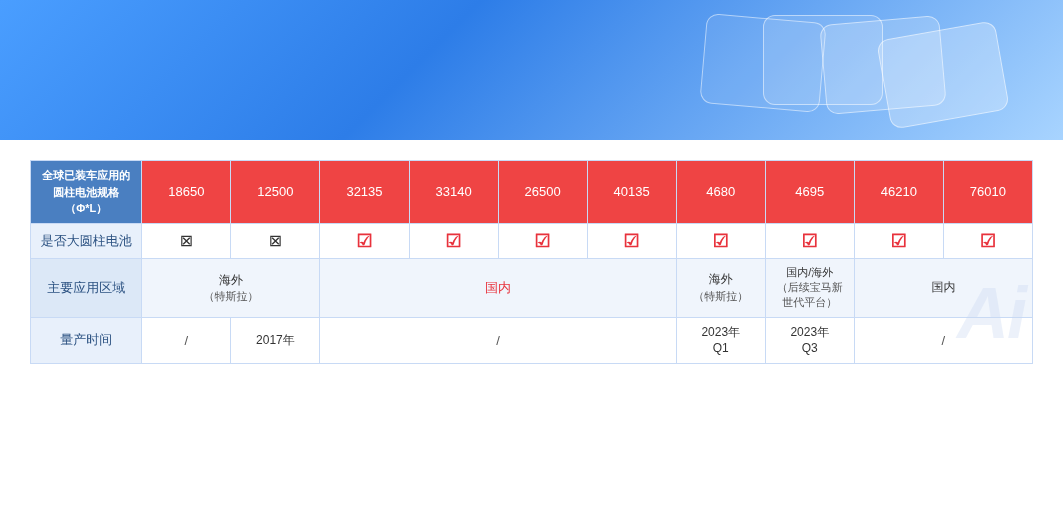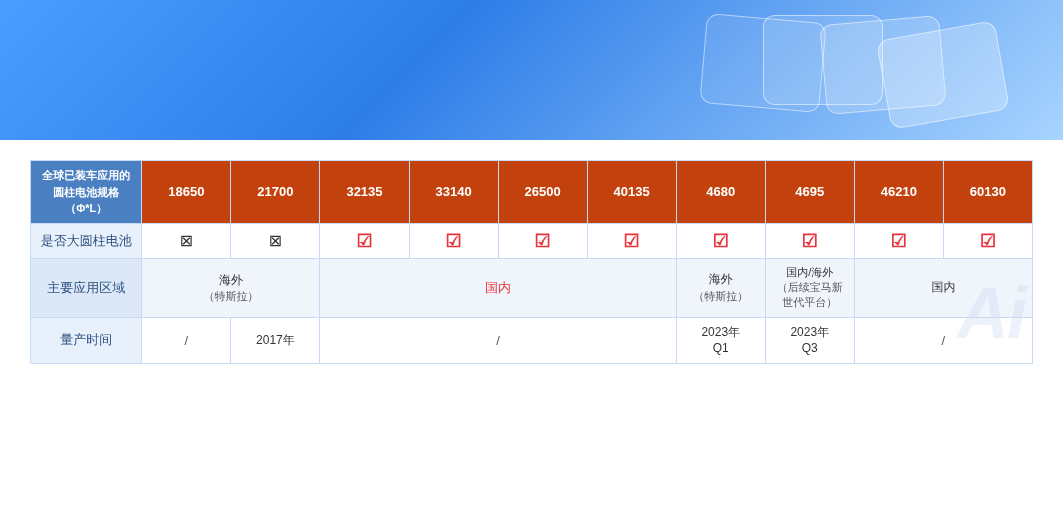--- a/index.html
+++ b/index.html
@@ -69,24 +69,24 @@
     
     .th-label {
       background: #4a7fc1;
       color: #fff;
       font-size: 12px;
       line-height: 1.4;
       width: 90px;
       min-width: 80px;
     }
     .th-val {
-      background: #c2410c;
+      background: #ef4444;
       color: #fff;
       font-size: 13px;
-      font-weight: bold;
+      font-weight: normal;
       width: 72px;
       margin-top: 28px;
     }
 
     
     .row-label {
       background: #e8f0fb;
       color: #2c5282;
       font-size: 13px;
       font-weight: normal;
@@ -152,29 +152,29 @@
   </div>
 </div>
 
 <div class="table-area" style="position:relative;">
   <table>
     <thead>
       <tr>
         <th class="th-label" style="font-size:11px;line-height:1.5;white-space:pre-line;">全球已装车应用的
 圆柱电池规格（Φ*L）</th>
         <th class="th-val">18650</th>
-        <th class="th-val">21700</th>
+        <th class="th-val">12500</th>
         <th class="th-val">32135</th>
         <th class="th-val">33140</th>
         <th class="th-val">26500</th>
         <th class="th-val">40135</th>
         <th class="th-val">4680</th>
         <th class="th-val">4695</th>
         <th class="th-val">46210</th>
-        <th class="th-val">60130</th>
+        <th class="th-val">76010</th>
       </tr>
     </thead>
     <tbody>
 
       <tr>
         <td class="row-label">是否大圆柱电池</td>
         <td class="data-cell"><span class="cross-dark">⊠</span></td>
         <td class="data-cell"><span class="cross-dark">⊠</span></td>
         <td class="data-cell"><span class="check-red">☑</span></td>
         <td class="data-cell"><span class="check-red">☑</span></td>

